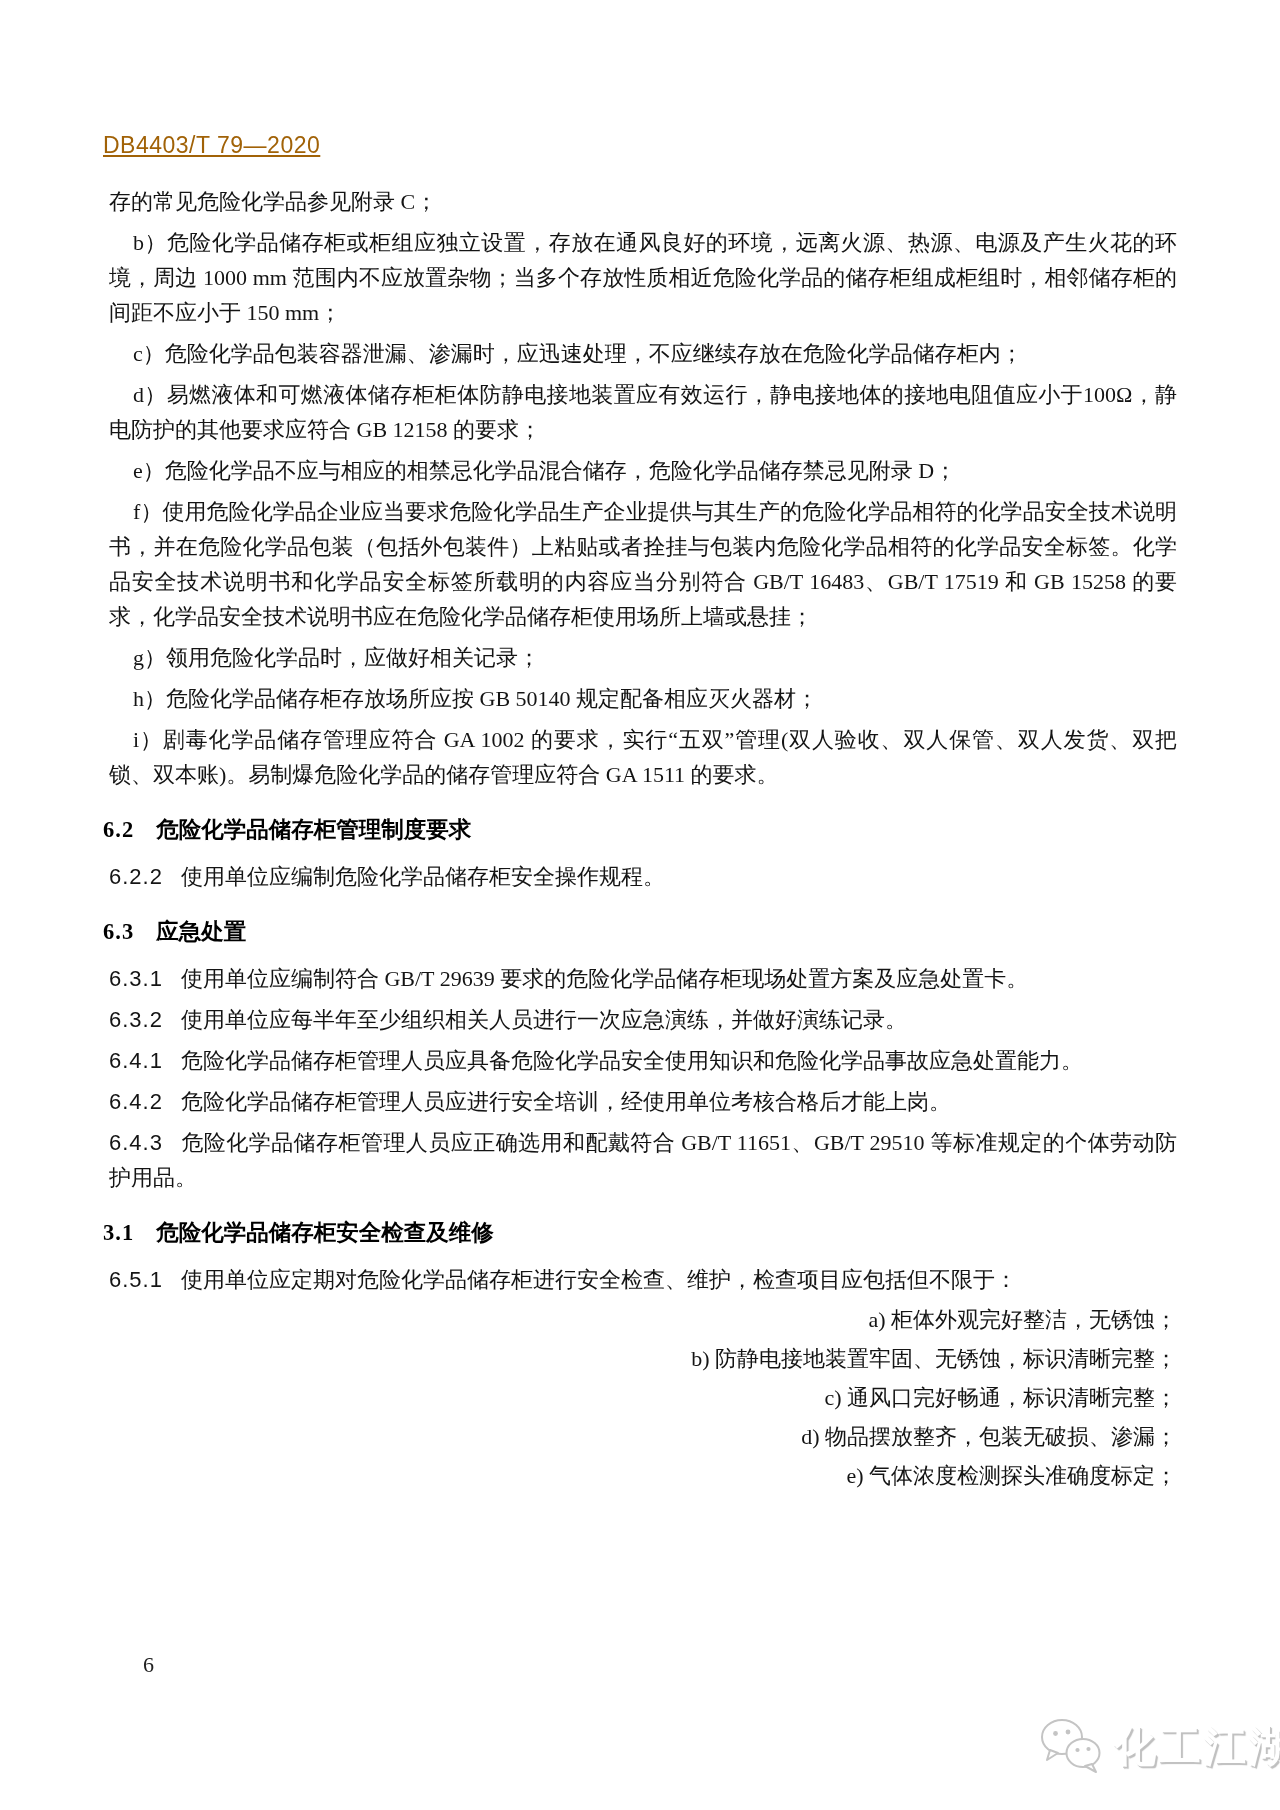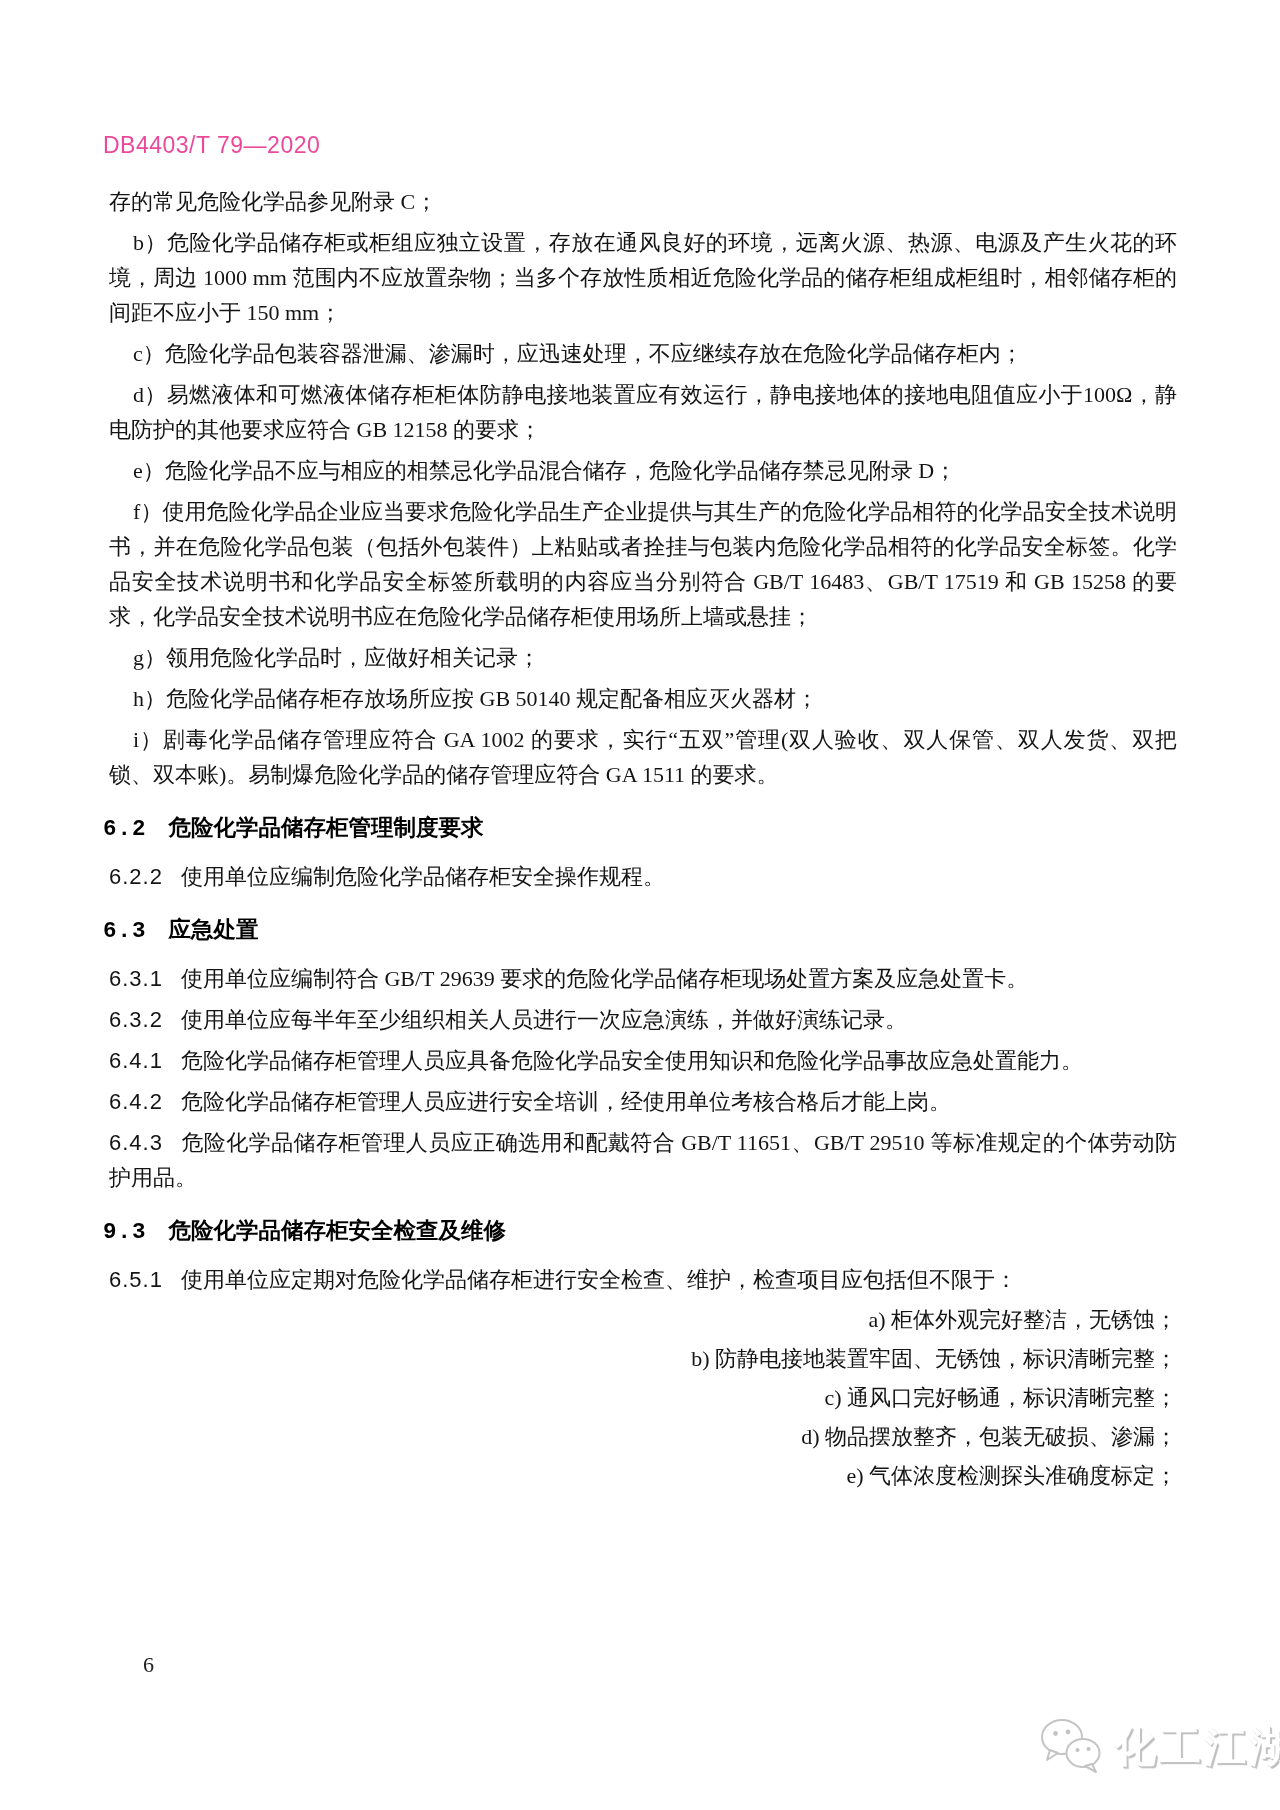--- a/index.html
+++ b/index.html
@@ -12,36 +12,37 @@
     font-family: "Liberation Serif", serif;
     overflow: hidden;
   }
   .doc-header {
     position: absolute;
     left: 103px;
     top: 132px;
     font-size: 23px;
     font-family: "Liberation Sans", sans-serif;
     letter-spacing: 0.5px;
-    color: #ec4899;
+    color: #a16207;
+    text-decoration: underline;
   }
   .doc-body {
     position: absolute;
     left: 103px;
     right: 97px;
     top: 178px;
     font-size: 22px;
     line-height: 35px;
     text-align: justify;
   }
   .doc-body p { margin: 6px; }
   .para { text-indent: 24px; }
   .para.no-indent { text-indent: 0; }
   .heading {
-    font-family: Liberation Mono, monospace;
+    font-family: Liberation Serif, serif;
     font-weight: bold;
     font-size: 22.5px;
     margin: 20px 0 12px 0 !important;
     text-align: left;
     color: #000;
   }
   .heading .num { margin-right: 22px; letter-spacing: 1px; }
   .clause { text-indent: 0; }
   .clause .num {
     font-family: "Liberation Sans", sans-serif;
@@ -96,21 +97,21 @@
       <p class="para">h）危险化学品储存柜存放场所应按 GB 50140 规定配备相应灭火器材；</p>
       <p class="para">i）剧毒化学品储存管理应符合 GA 1002 的要求，实行“五双”管理(双人验收、双人保管、双人发货、双把锁、双本账)。易制爆危险化学品的储存管理应符合 GA 1511 的要求。</p>
       <p class="heading"><span class="num">6.2</span><span>危险化学品储存柜管理制度要求</span></p>
       <p class="clause"><span class="num">6.2.2</span><span>使用单位应编制危险化学品储存柜安全操作规程。</span></p>
       <p class="heading"><span class="num">6.3</span><span>应急处置</span></p>
       <p class="clause"><span class="num">6.3.1</span><span>使用单位应编制符合 GB/T 29639 要求的危险化学品储存柜现场处置方案及应急处置卡。</span></p>
       <p class="clause"><span class="num">6.3.2</span><span>使用单位应每半年至少组织相关人员进行一次应急演练，并做好演练记录。</span></p>
       <p class="clause"><span class="num">6.4.1</span><span>危险化学品储存柜管理人员应具备危险化学品安全使用知识和危险化学品事故应急处置能力。</span></p>
       <p class="clause"><span class="num">6.4.2</span><span>危险化学品储存柜管理人员应进行安全培训，经使用单位考核合格后才能上岗。</span></p>
       <p class="clause"><span class="num">6.4.3</span><span>危险化学品储存柜管理人员应正确选用和配戴符合 GB/T 11651、GB/T 29510 等标准规定的个体劳动防护用品。</span></p>
-      <p class="heading"><span class="num">9.3</span><span>危险化学品储存柜安全检查及维修</span></p>
+      <p class="heading"><span class="num">3.1</span><span>危险化学品储存柜安全检查及维修</span></p>
       <p class="clause"><span class="num">6.5.1</span><span>使用单位应定期对危险化学品储存柜进行安全检查、维护，检查项目应包括但不限于：</span></p>
       <p class="check">a) 柜体外观完好整洁，无锈蚀；</p>
       <p class="check">b) 防静电接地装置牢固、无锈蚀，标识清晰完整；</p>
       <p class="check">c) 通风口完好畅通，标识清晰完整；</p>
       <p class="check">d) 物品摆放整齐，包装无破损、渗漏；</p>
       <p class="check">e) 气体浓度检测探头准确度标定；</p>
     </div>
 
   <div class="page-num">6</div>
 

